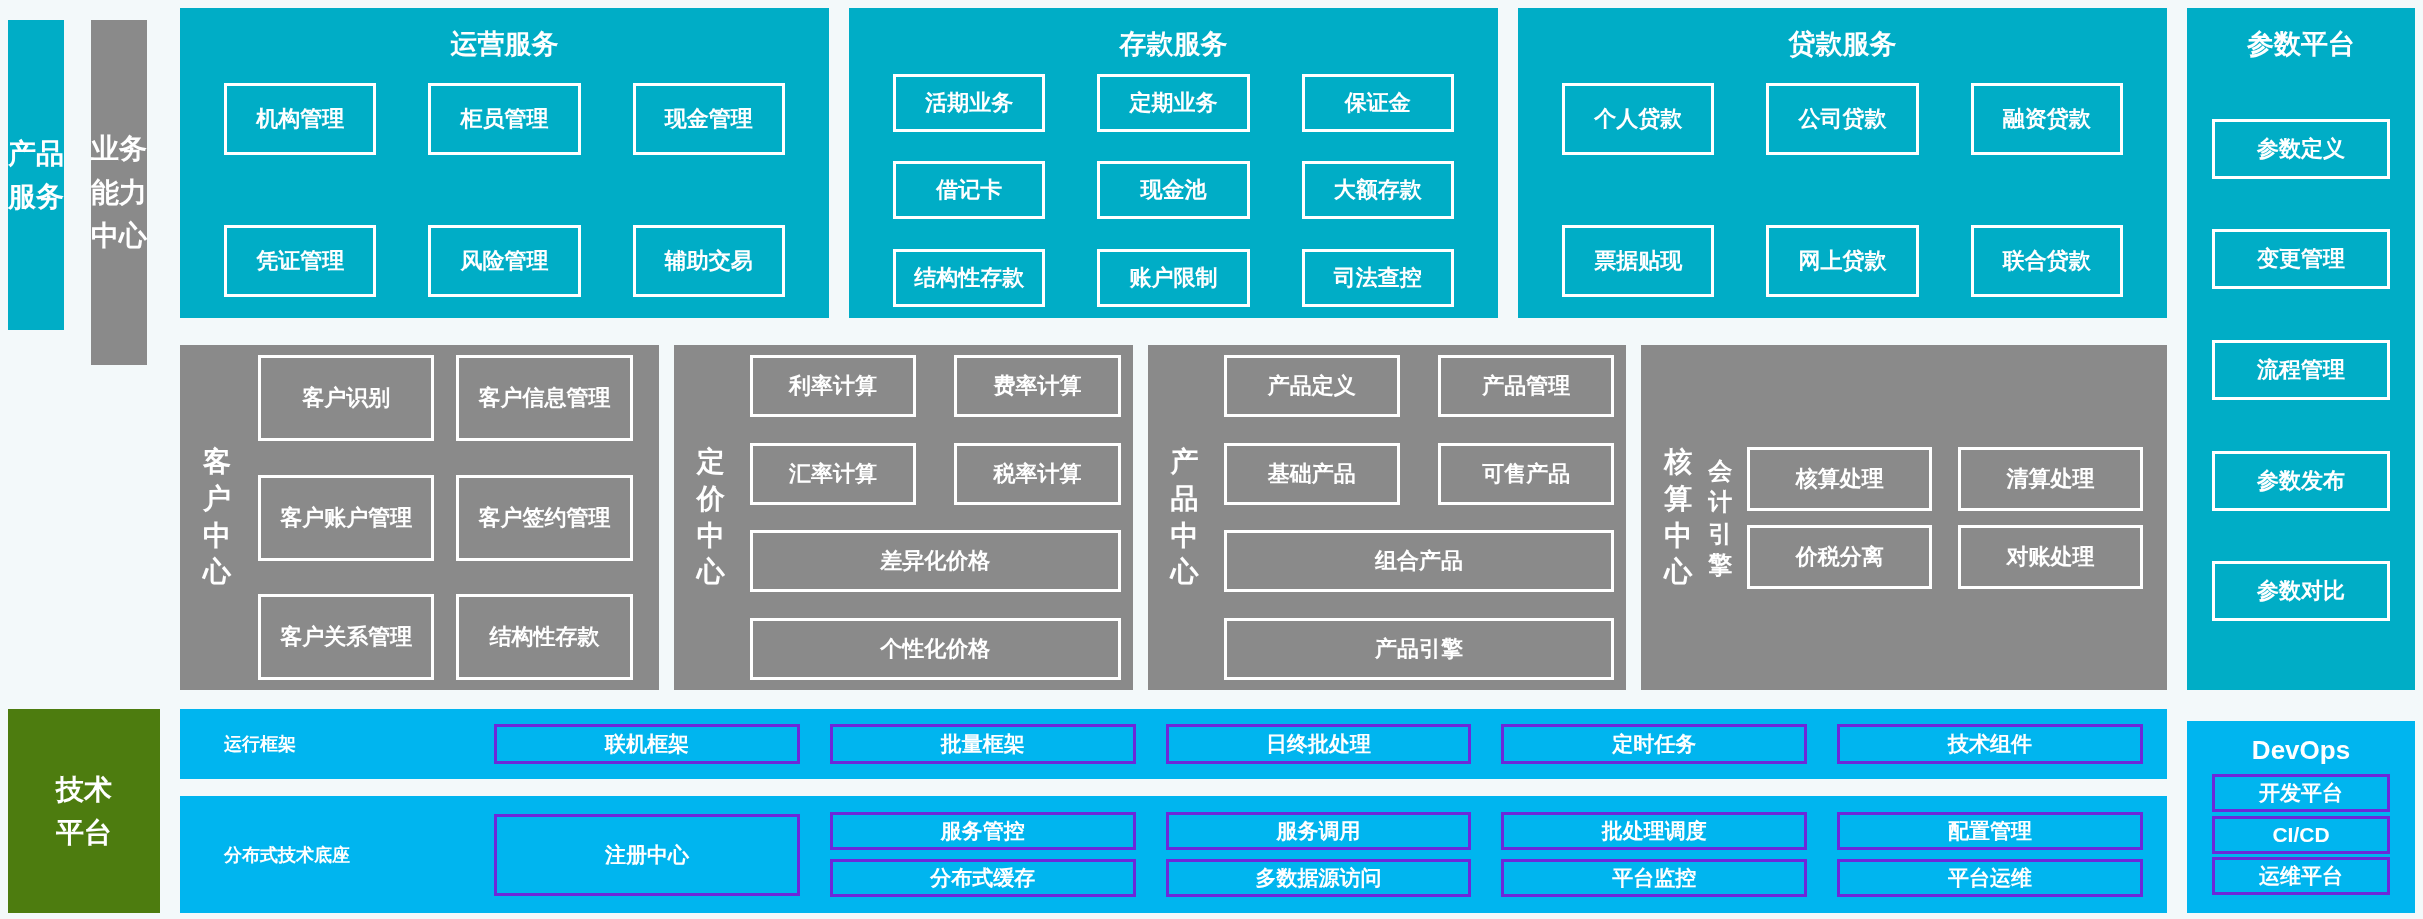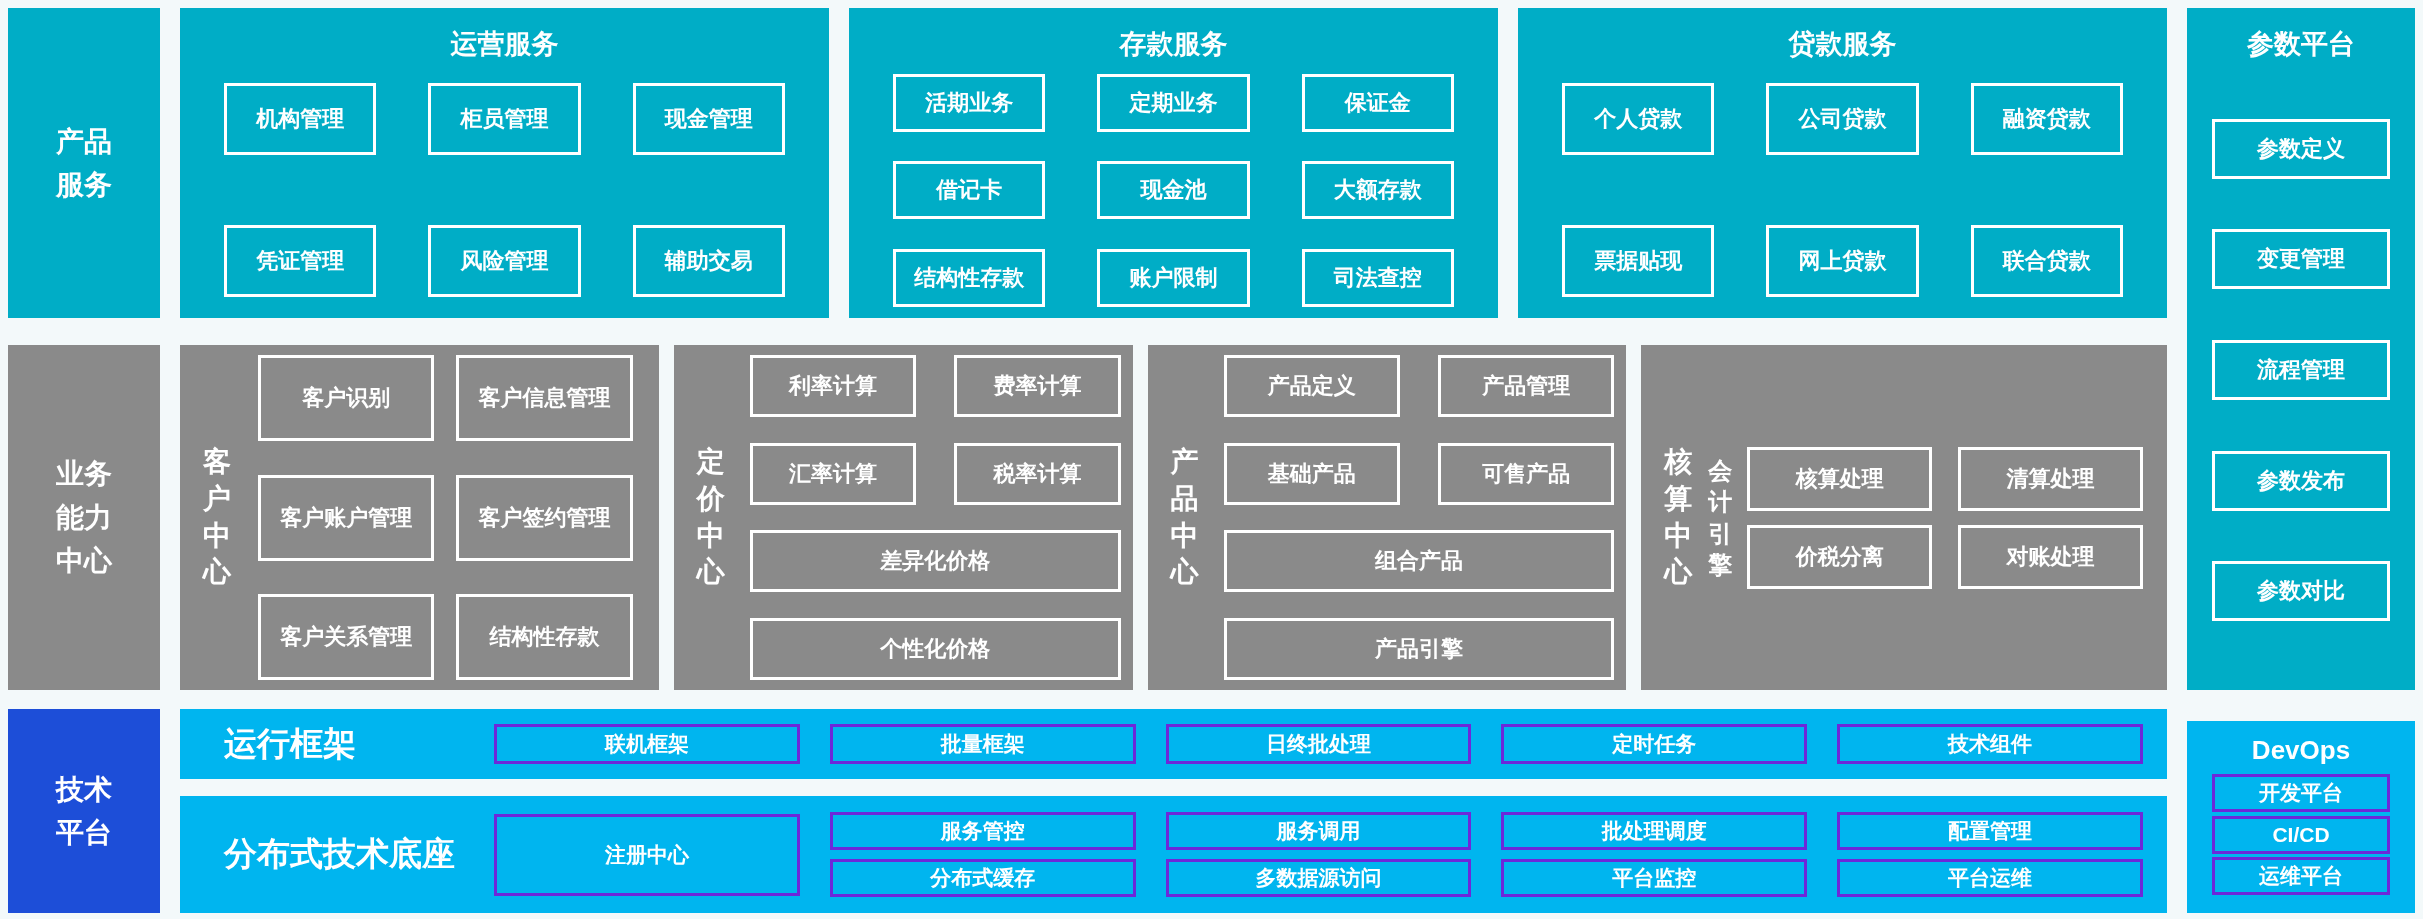--- a/index.html
+++ b/index.html
@@ -1,21 +1,21 @@
 <!DOCTYPE html>
 <html><head>
 <meta charset="utf-8">
 <style>
   html,body{margin:0;padding:0;background:#eef6f8;}
   .page{position:relative;width:2423px;height:919px;box-sizing:border-box;background:#f3f9fa;
         padding:8px 8px 6px 8px;display:flex;flex-direction:column;gap:19px;
         font-family:"Liberation Sans",sans-serif;font-weight:bold;color:#ffffff;}
   
   .top{display:flex;gap:20px;height:682px;}
-  .rail-col{width:152px;display:flex;flex-direction:column;gap:27px;flex:none;}
+  .rail-col{width:152px;display:flex;flex-direction:row;gap:27px;flex:none;margin-top:12px;}
   .rail{display:flex;align-items:center;justify-content:center;text-align:center;
         font-size:28px;line-height:1.55;white-space:pre-line;}
   .rail-product{height:310px;background:#00adc6;}
   .rail-biz{height:345px;background:#8a8a8a;}
   .mid-col{flex:1;display:flex;flex-direction:column;gap:27px;min-width:0;}
   .row1{display:flex;gap:20px;height:310px;}
   .row1 .panel{flex:1;display:flex;flex-direction:column;background:#00adc6;}
   .panel-title{text-align:center;font-size:27px;padding-top:18px;flex:none;}
   .grid3{flex:1;display:grid;grid-template-columns:repeat(3,1fr);column-gap:52px;
          align-content:space-evenly;padding:0 44px;}
@@ -45,27 +45,27 @@
            padding-left:14px;}
   .grid2x2 .box{height:64px;font-size:22px;}
   
   .side-col{width:228px;flex:none;display:flex;flex-direction:column;}
   .param-panel{height:682px;background:#00adc6;display:flex;flex-direction:column;}
   .param-boxes{flex:1;display:flex;flex-direction:column;justify-content:space-evenly;
                padding:6px 25px 18px 25px;}
   .param-boxes .box{height:60px;font-size:22px;}
   
   .tech{display:flex;gap:20px;height:204px;}
-  .rail-tech{width:152px;height:204px;background:#1d4ed8;flex:none;}
+  .rail-tech{width:152px;height:204px;background:#4d7c0f;flex:none;}
   .tech-mid{flex:1;display:flex;flex-direction:column;gap:17px;min-width:0;}
   .band{background:#00b5ef;display:grid;grid-template-columns:240px repeat(5,1fr);
         column-gap:30px;align-items:center;padding:0 24px 0 44px;box-sizing:border-box;}
   .band1{height:70px;}
   .band2{height:117px;}
-  .band-label{font-size:33px;}
+  .band-label{font-size:18px;}
   .band-box{border:3px solid #6d28d9;height:40px;display:flex;align-items:center;justify-content:center;
             font-size:21px;box-sizing:border-box;}
   .registry{height:82px;}
   .pair-col{display:flex;flex-direction:column;gap:9px;justify-content:center;}
   .pair-col .band-box{height:38px;}
   .devops-panel{height:236px;background:#00b5ef;display:flex;flex-direction:column;margin-top:12px;}
   .devops-title{text-align:center;font-size:26px;padding-top:14px;}
   .devops-boxes{flex:1;display:flex;flex-direction:column;justify-content:space-evenly;
                 padding:4px 25px 14px 25px;}
   .devops-boxes .band-box{height:38px;}

